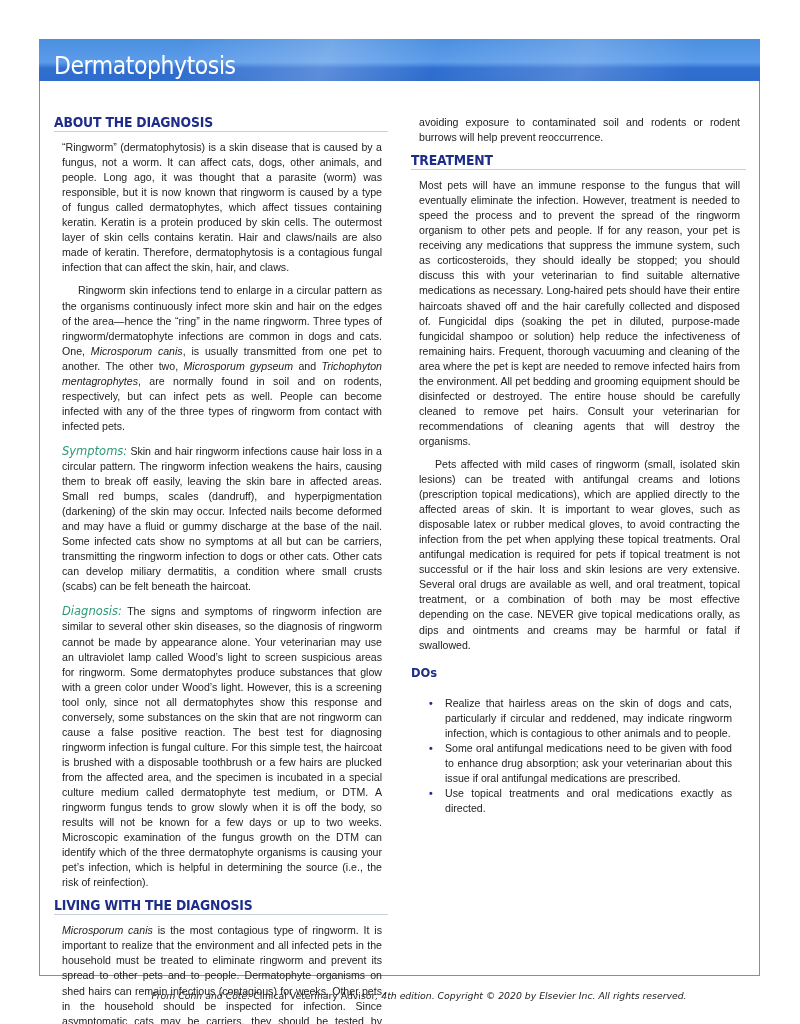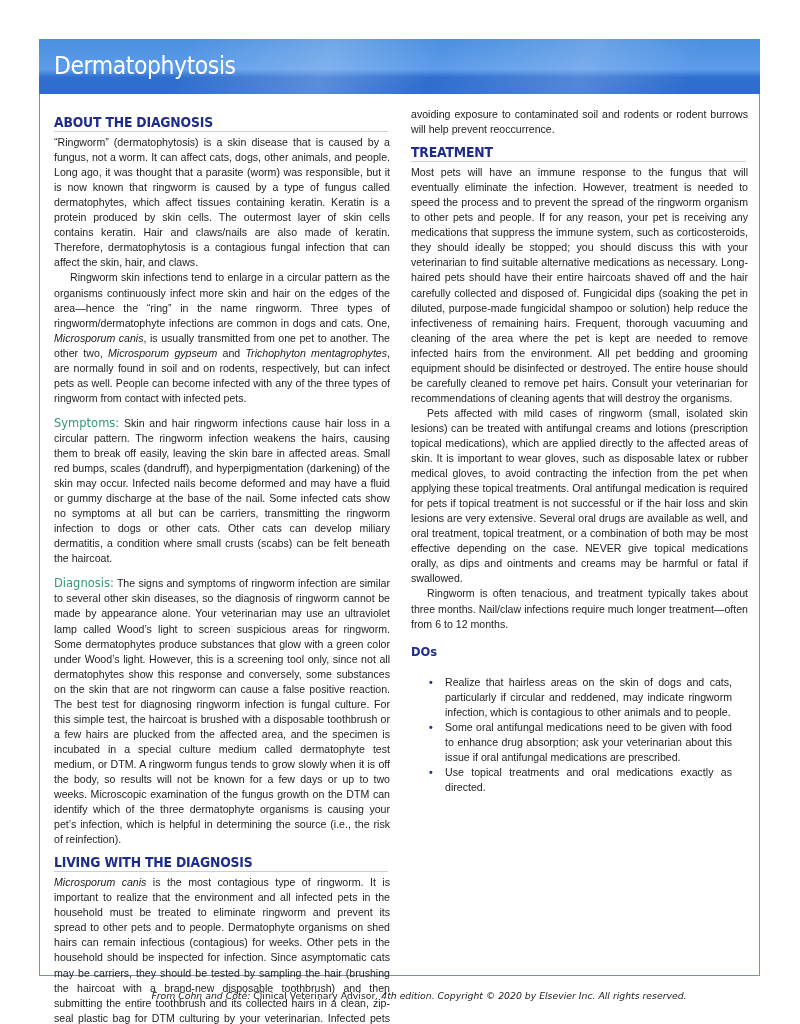--- a/index.html
+++ b/index.html
@@ -1,31 +1,31 @@
 <!DOCTYPE html>
 <html><head>
 <meta charset="utf-8">
 <style>
   html, body { margin:0; padding:0; background:#ffffff; }
   body { width:800px; height:1024px; position:relative; overflow:hidden; font-family:"Liberation Sans", sans-serif; color:#222; }
   .frame { position:absolute; left:39px; top:39px; width:721px; height:937px; border:1px solid #6f8fcf; box-sizing:border-box; }
-  .banner { position:absolute; left:39px; top:39px; width:721px; height:55px; overflow:hidden;
+  .banner { position:absolute; left:39px; top:39px; width:721px; height:42px; overflow:hidden;
     background: linear-gradient(180deg, #4a8fe0 0%, #5c9cea 55%, #2f6fd0 70%, #2e6ccd 100%); }
   .banner .sheen { position:absolute; left:0; top:0; width:100%; height:100%;
     background: linear-gradient(110deg, rgba(255,255,255,0) 20%, rgba(255,255,255,0.22) 40%, rgba(255,255,255,0) 55%, rgba(255,255,255,0.18) 75%, rgba(255,255,255,0) 90%); }
   .banner .title { position:absolute; left:15px; top:12px; font-family:"DejaVu Sans", sans-serif; font-size:25px; color:#ffffff; letter-spacing:-0.5px; font-weight:normal; transform:scaleX(0.88); transform-origin:left; }
   .col { position:absolute; top:107px; font-size:10.6px; line-height:15.05px; text-align:justify; }
   .col.left { left:54px; width:336px; }
   .col.right { left:411px; width:337px; }
   h2 { font-family:"DejaVu Sans", sans-serif; font-weight:bold; color:#1f2d8a; font-size:13.5px; margin:8px 0 3px 0; padding-bottom:1px; border-bottom:1px solid #c8cde0; letter-spacing:-0.2px; transform:scaleX(0.92); transform-origin:left; width:108%; }
   h3 { font-family:"DejaVu Sans", sans-serif; font-weight:bold; color:#1f2d8a; font-size:12.5px; margin:12px 0 1px 0; transform:scaleX(0.92); transform-origin:left; }
-  p { margin:0; }
+  p { margin:8px; }
   p.indent { text-indent:16px; }
   p.gap { margin-top:10px; }
-  .lead { font-family:"DejaVu Sans", sans-serif; color:#2e9a78; font-size:11.5px; }
+  .lead { font-family:"DejaVu Sans", sans-serif; font-style:italic; color:#2e9a78; font-size:11.5px; }
   em { font-style:italic; }
   ul { margin:16px; padding:0 0 0 18px; list-style:none; }
   li { position:relative; }
   li::before { content:"•"; position:absolute; left:-16px; color:#1f2d8a; font-weight:bold; }
   .footer { position:absolute; top:990px; left:0; width:800px; text-align:center; font-family:"DejaVu Sans", sans-serif; font-size:9.3px; color:#222;margin-left:19px; }
   .footer .it { font-style:italic; }
 </style>
 </head>
 <body>
 
@@ -44,21 +44,20 @@
   <p class="gap"><span class="lead">Diagnosis:</span><span> The signs and symptoms of ringworm infection are similar to several other skin diseases, so the diagnosis of ringworm cannot be made by appearance alone. Your veterinarian may use an ultraviolet lamp called Wood’s light to screen suspicious areas for ringworm. Some dermatophytes produce substances that glow with a green color under Wood’s light. However, this is a screening tool only, since not all dermatophytes show this response and conversely, some substances on the skin that are not ringworm can cause a false positive reaction. The best test for diagnosing ringworm infection is fungal culture. For this simple test, the haircoat is brushed with a disposable toothbrush or a few hairs are plucked from the affected area, and the specimen is incubated in a special culture medium called dermatophyte test medium, or DTM. A ringworm fungus tends to grow slowly when it is off the body, so results will not be known for a few days or up to two weeks. Microscopic examination of the fungus growth on the DTM can identify which of the three dermatophyte organisms is causing your pet’s infection, which is helpful in determining the source (i.e., the risk of reinfection).</span></p>
   <h2>LIVING WITH THE DIAGNOSIS</h2>
   <p><em>Microsporum canis</em><span> is the most contagious type of ringworm. It is important to realize that the environment and all infected pets in the household must be treated to eliminate ringworm and prevent its spread to other pets and to people. Dermatophyte organisms on shed hairs can remain infectious (contagious) for weeks. Other pets in the household should be inspected for infection. Since asymptomatic cats may be carriers, they should be tested by sampling the hair (brushing the haircoat with a brand-new disposable toothbrush) and then submitting the entire toothbrush and its collected hairs in a clean, zip-seal plastic bag for DTM culturing by your veterinarian. Infected pets should be isolated from other pets and from people, especially immunocompromised people including persons receiving cancer chemotherapy, people with human immunodeficiency virus (HIV) infection, and others. See the Treatment section below for more information. If your pet has contracted ringworm due to </span></p>
 </div>
 
 <div class="col right">
     <p style="margin-bottom: 0px;"><span> avoiding exposure to contaminated soil and rodents or rodent burrows will help prevent reoccurrence.</span></p>
   <h2>TREATMENT</h2>
   <p>Most pets will have an immune response to the fungus that will eventually eliminate the infection. However, treatment is needed to speed the process and to prevent the spread of the ringworm organism to other pets and people. If for any reason, your pet is receiving any medications that suppress the immune system, such as corticosteroids, they should ideally be stopped; you should discuss this with your veterinarian to find suitable alternative medications as necessary. Long-haired pets should have their entire haircoats shaved off and the hair carefully collected and disposed of. Fungicidal dips (soaking the pet in diluted, purpose-made fungicidal shampoo or solution) help reduce the infectiveness of remaining hairs. Frequent, thorough vacuuming and cleaning of the area where the pet is kept are needed to remove infected hairs from the environment. All pet bedding and grooming equipment should be disinfected or destroyed. The entire house should be carefully cleaned to remove pet hairs. Consult your veterinarian for recommendations of cleaning agents that will destroy the organisms.</p>
   <p class="indent">Pets affected with mild cases of ringworm (small, isolated skin lesions) can be treated with antifungal creams and lotions (prescription topical medications), which are applied directly to the affected areas of skin. It is important to wear gloves, such as disposable latex or rubber medical gloves, to avoid contracting the infection from the pet when applying these topical treatments. Oral antifungal medication is required for pets if topical treatment is not successful or if the hair loss and skin lesions are very extensive. Several oral drugs are available as well, and oral treatment, topical treatment, or a combination of both may be most effective depending on the case. NEVER give topical medications orally, as dips and ointments and creams may be harmful or fatal if swallowed.</p>
-  <p class="indent">Ringworm is often tenacious, and treatment typically takes about three months. Nail/claw infections require much longer treatment—often from 6 to 12 months.</p>
   <h3>DOs</h3>
   <ul>
     <li>Realize that hairless areas on the skin of dogs and cats, particularly if circular and reddened, may indicate ringworm infection, which is contagious to other animals and to people.</li>
     <li>Some oral antifungal medications need to be given with food to enhance drug absorption; ask your veterinarian about this issue if oral antifungal medications are prescribed.</li>
     <li>Use topical treatments and oral medications exactly as directed.</li>
   </ul>
 </div>
 
 <div class="footer"><span class="it">From Cohn and Côté: </span><span>Clinical Veterinary Advisor</span><span class="it">, 4th edition. Copyright © 2020 by Elsevier Inc. All rights reserved.</span></div>
 

